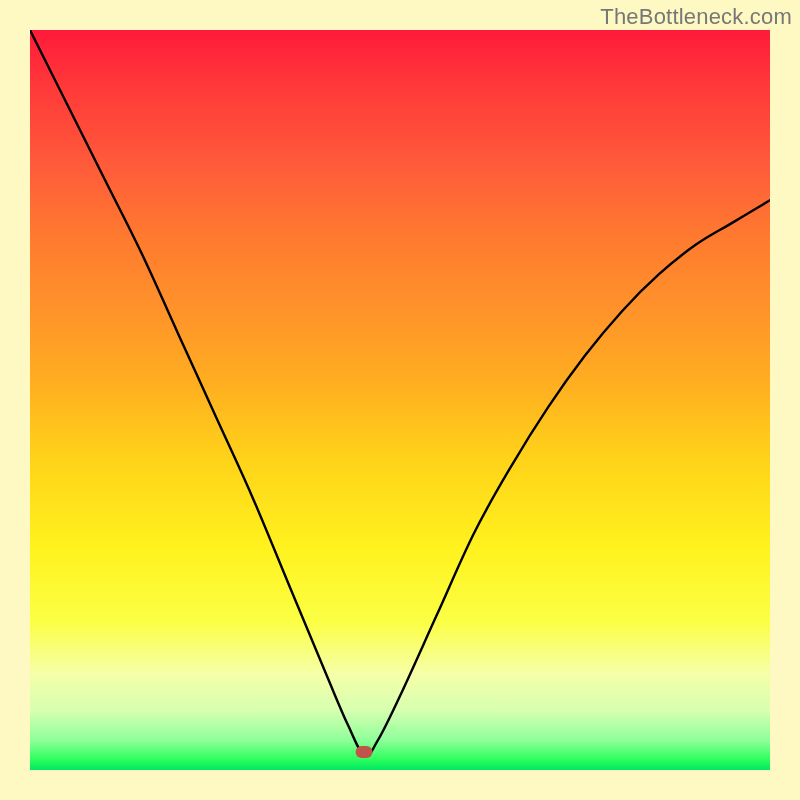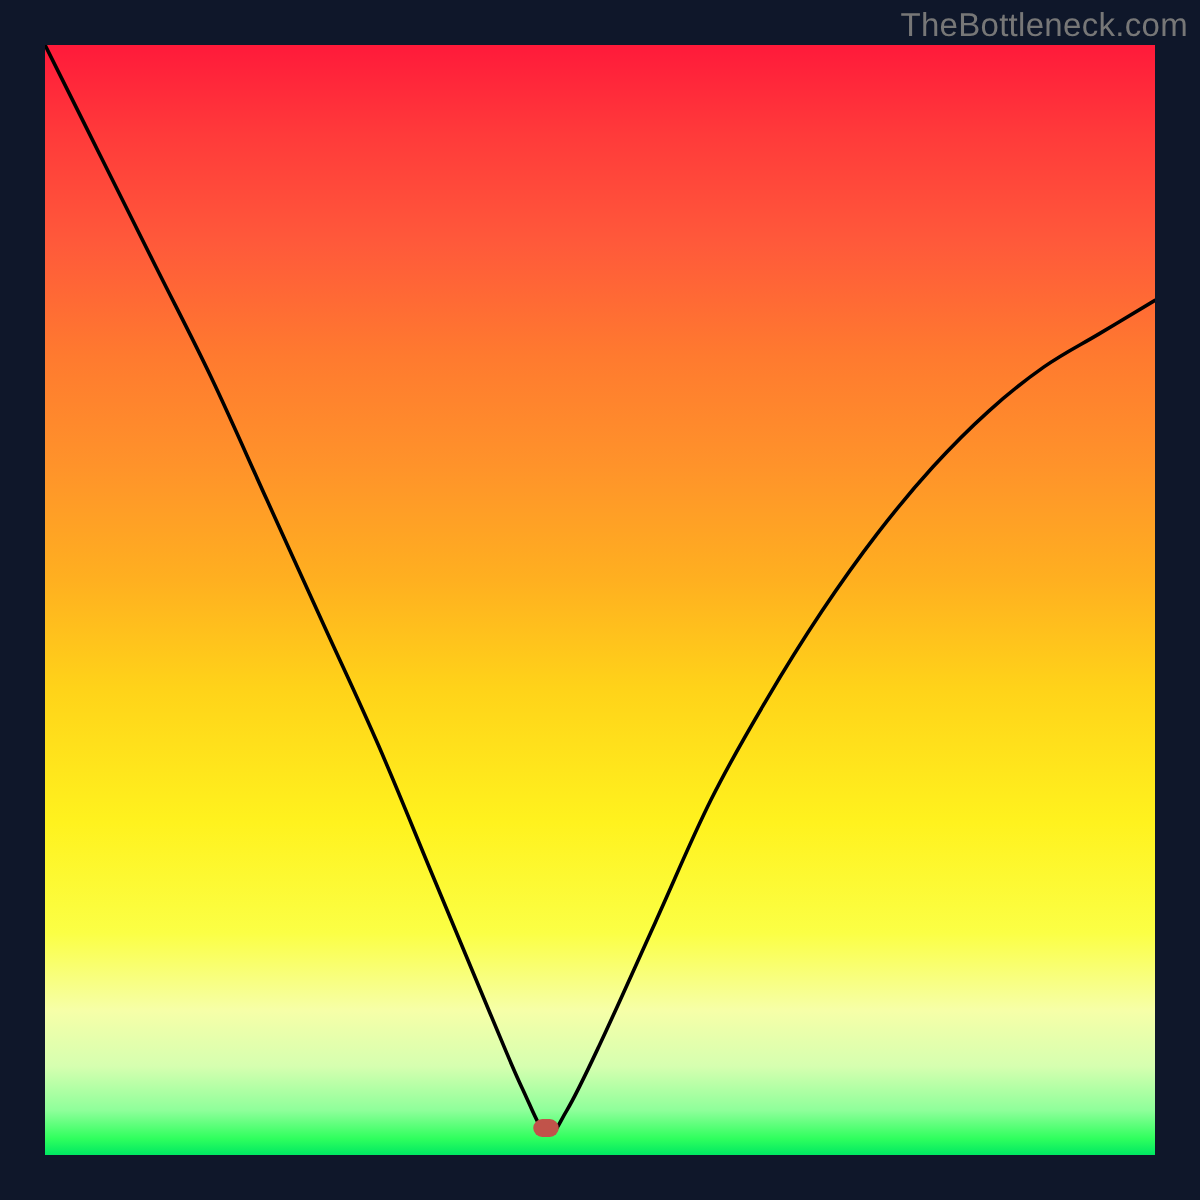--- a/index.html
+++ b/index.html
@@ -8,21 +8,21 @@
     width: 800px;
     height: 800px;
     background: #000;
     overflow: hidden;
     font-family: Arial, Helvetica, sans-serif;
   }
   .frame {
     position: relative;
     width: 800px;
     height: 800px;
-    background: #0f172a;
+    background: #fef9c3;
   }
   .plot-area {
     position: absolute;
     left: 30px;
     top: 30px;
     width: 740px;
     height: 740px;
     background: linear-gradient(to bottom,
       #ff1a3a 0%,
       #ff3a3a 8%,

